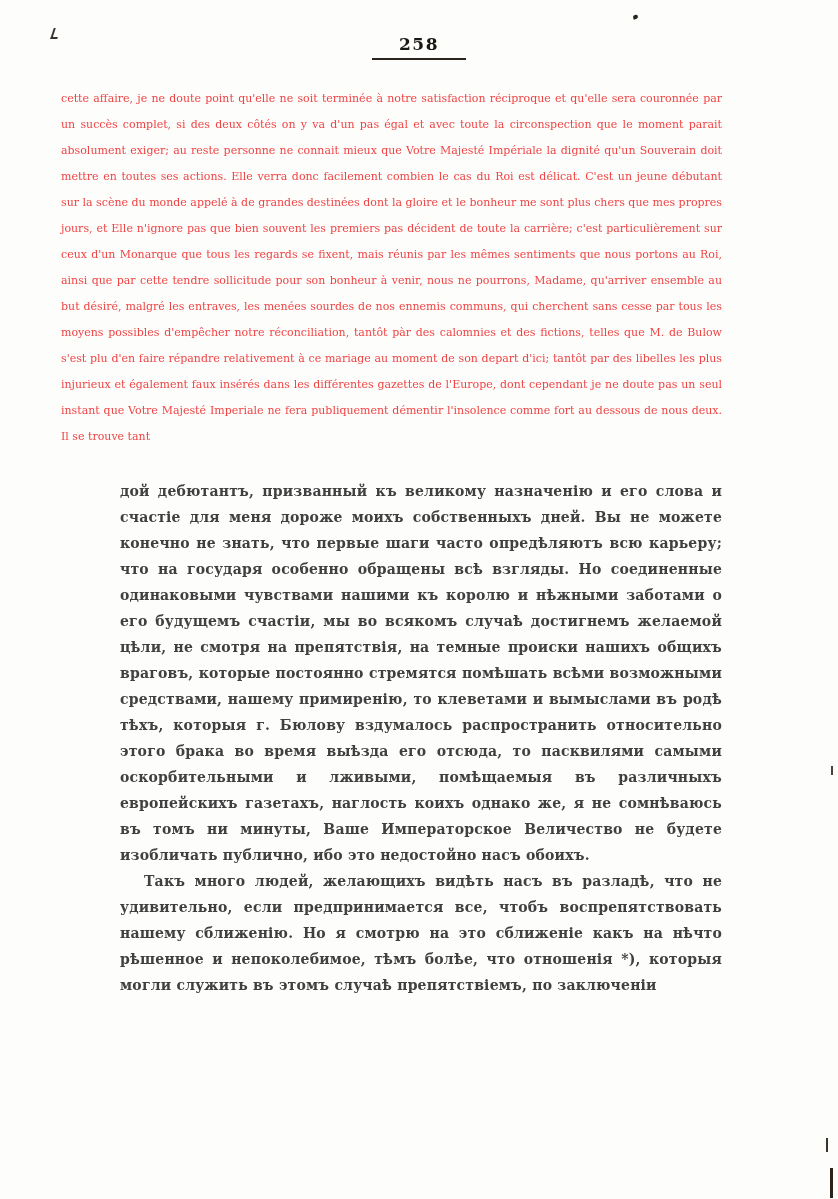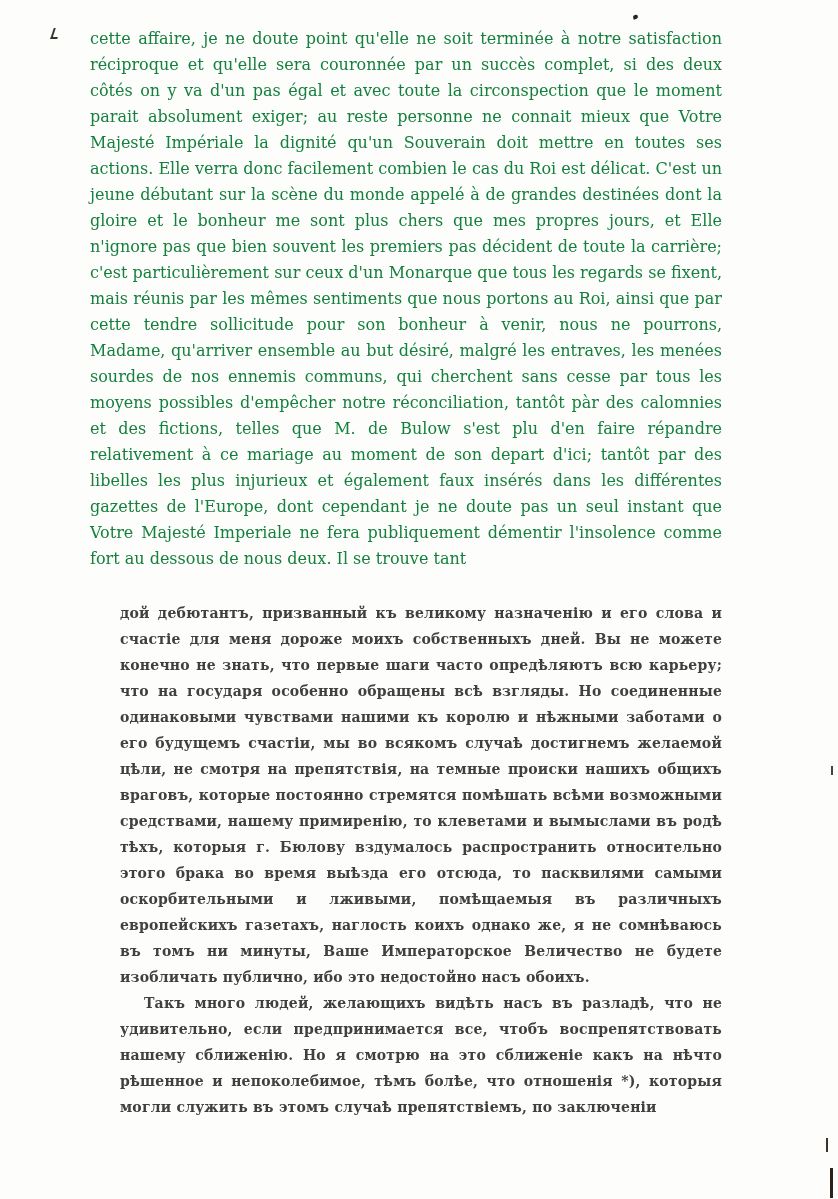--- a/index.html
+++ b/index.html
@@ -28,25 +28,25 @@
     letter-spacing: 1.5px;
     color: #1b1712;
   }
   .page-number-rule {
     width: 94px;
     height: 2px;
     background: #2b241d;
     margin: 4px auto 0 auto;
   }
   .main-text {
-    margin: 26px 116px 0 90px;
-    font-size: 16px;
+    margin: 26px 116px 0 61px;
+    font-size: 11px;
     line-height: 26px;
     text-align: justify;
-    color: #15803d;
+    color: #ef4444;
   }
   .main-text p {
     margin: 0;
   }
   .footnote {
     margin: 28px 116px 0 120px;
     color: #404040;
   }
   .footnote p {
     margin: 0;
@@ -98,20 +98,24 @@
 <body>
 
 <div class="page">
 
   <div class="artifact artifact-top-dot"></div>
   <div class="artifact artifact-left-mark"></div>
   <div class="artifact artifact-right-tick"></div>
   <div class="artifact artifact-right-edge-1"></div>
   <div class="artifact artifact-right-edge-2"></div>
 
+  <header class="page-header">
+    <div class="page-number">258</div>
+    <div class="page-number-rule"></div>
+  </header>
 
   <main class="main-text">
     <p>cette affaire, je ne doute point qu'elle ne soit terminée à notre satisfaction réciproque et qu'elle sera couronnée par un succès complet, si des deux côtés on y va d'un pas égal et avec toute la circonspection que le moment parait absolument exiger; au reste personne ne connait mieux que Votre Majesté Impériale la dignité qu'un Souverain doit mettre en toutes ses actions. Elle verra donc facilement combien le cas du Roi est délicat. C'est un jeune débutant sur la scène du monde appelé à de grandes destinées dont la gloire et le bonheur me sont plus chers que mes propres jours, et Elle n'ignore pas que bien souvent les premiers pas décident de toute la carrière; c'est particulièrement sur ceux d'un Monarque que tous les regards se fixent, mais réunis par les mêmes sentiments que nous portons au Roi, ainsi que par cette tendre sollicitude pour son bonheur à venir, nous ne pourrons, Madame, qu'arriver ensemble au but désiré, malgré les entraves, les menées sourdes de nos ennemis communs, qui cherchent sans cesse par tous les moyens possibles d'empêcher notre réconciliation, tantôt pàr des calomnies et des fictions, telles que M. de Bulow s'est plu d'en faire répandre relativement à ce mariage au moment de son depart d'ici; tantôt par des libelles les plus injurieux et également faux insérés dans les différentes gazettes de l'Europe, dont cependant je ne doute pas un seul instant que Votre Majesté Imperiale ne fera publiquement démentir l'insolence comme fort au dessous de nous deux. Il se trouve tant</p>
   </main>
 
   <section class="footnote">
     <p>дой дебютантъ, призванный къ великому назначенію и его слова и счастіе для меня дороже моихъ собственныхъ дней. Вы не можете конечно не знать, что первые шаги часто опредѣляютъ всю карьеру; что на государя особенно обращены всѣ взгляды. Но соединенные одинаковыми чувствами нашими къ королю и нѣжными заботами о его будущемъ счастіи, мы во всякомъ случаѣ достигнемъ желаемой цѣли, не смотря на препятствія, на темные происки нашихъ общихъ враговъ, которые постоянно стремятся помѣшать всѣми возможными средствами, нашему примиренію, то клеветами и вымыслами въ родѣ тѣхъ, которыя г. Бюлову вздумалось распространить относительно этого брака во время выѣзда его отсюда, то пасквилями самыми оскорбительными и лживыми, помѣщаемыя въ различныхъ европейскихъ газетахъ, наглость коихъ однако же, я не сомнѣваюсь въ томъ ни минуты, Ваше Императорское Величество не будете изобличать публично, ибо это недостойно насъ обоихъ.</p>
     <p class="indented">Такъ много людей, желающихъ видѣть насъ въ разладѣ, что не удивительно, если предпринимается все, чтобъ воспрепятствовать нашему сближенію. Но я смотрю на это сближеніе какъ на нѣчто рѣшенное и непоколебимое, тѣмъ болѣе, что отношенія *), которыя могли служить въ этомъ случаѣ препятствіемъ, по заключеніи</p>
   </section>
 

